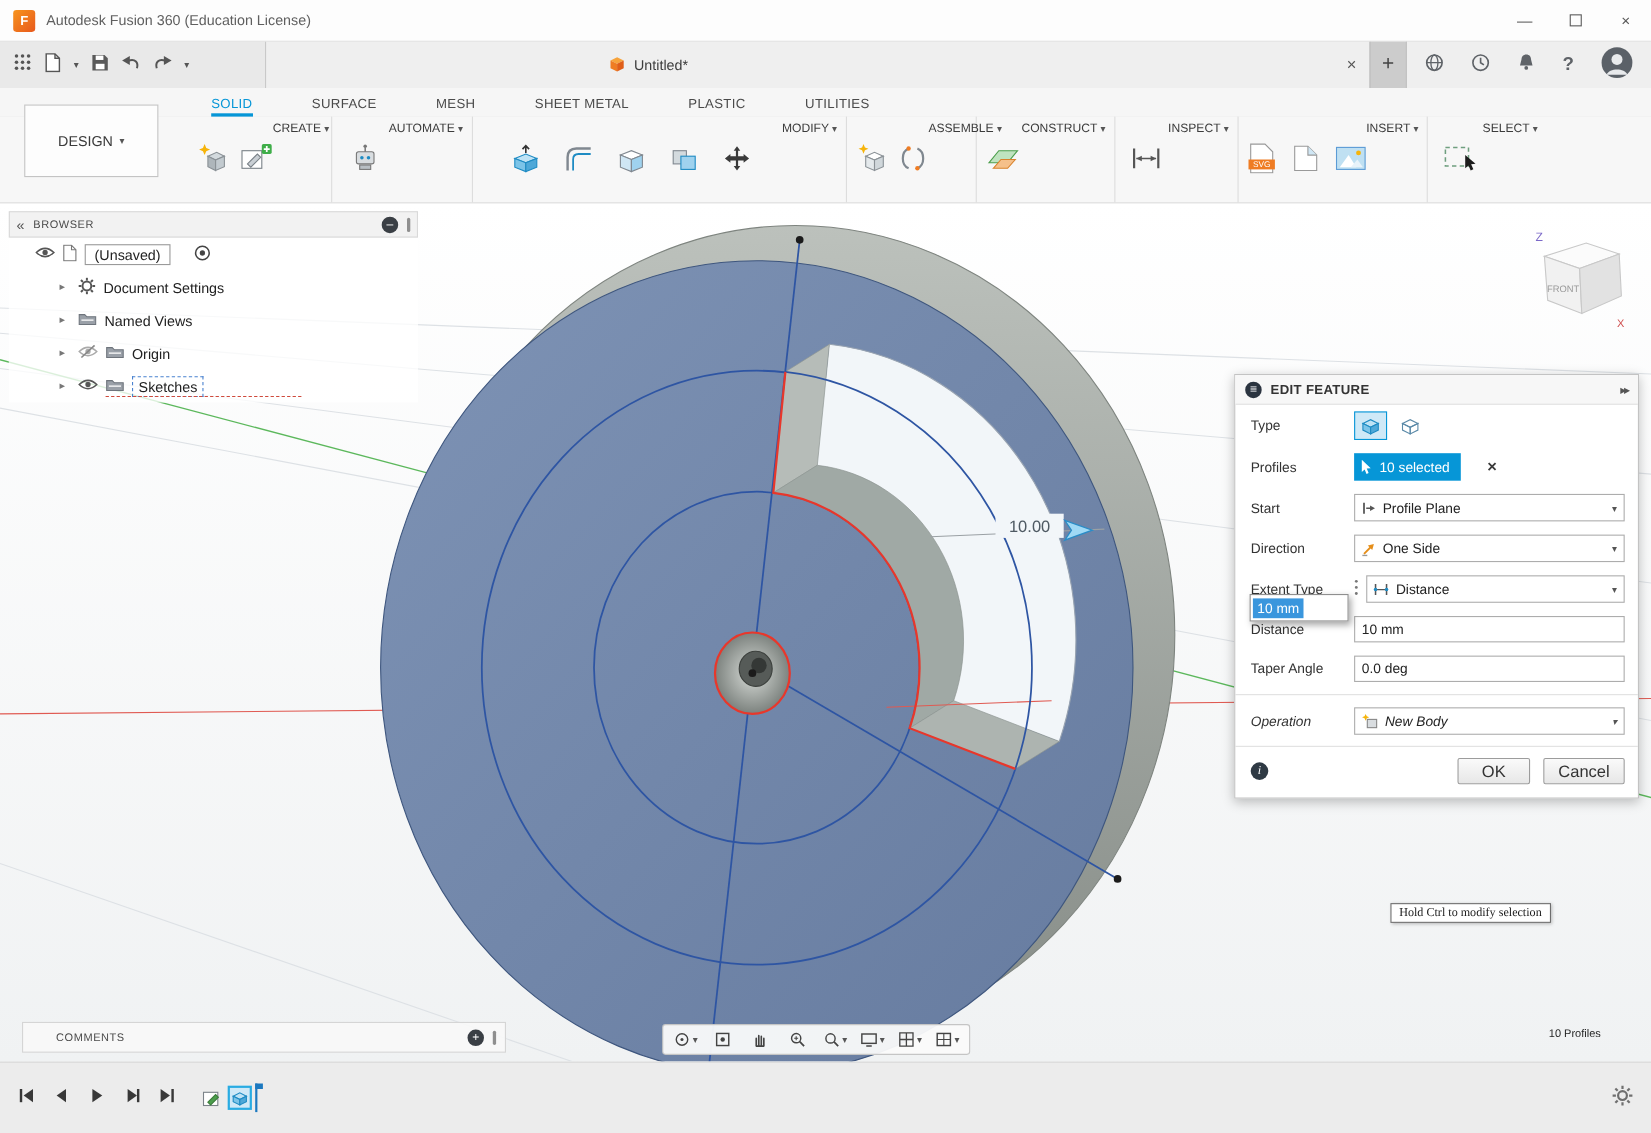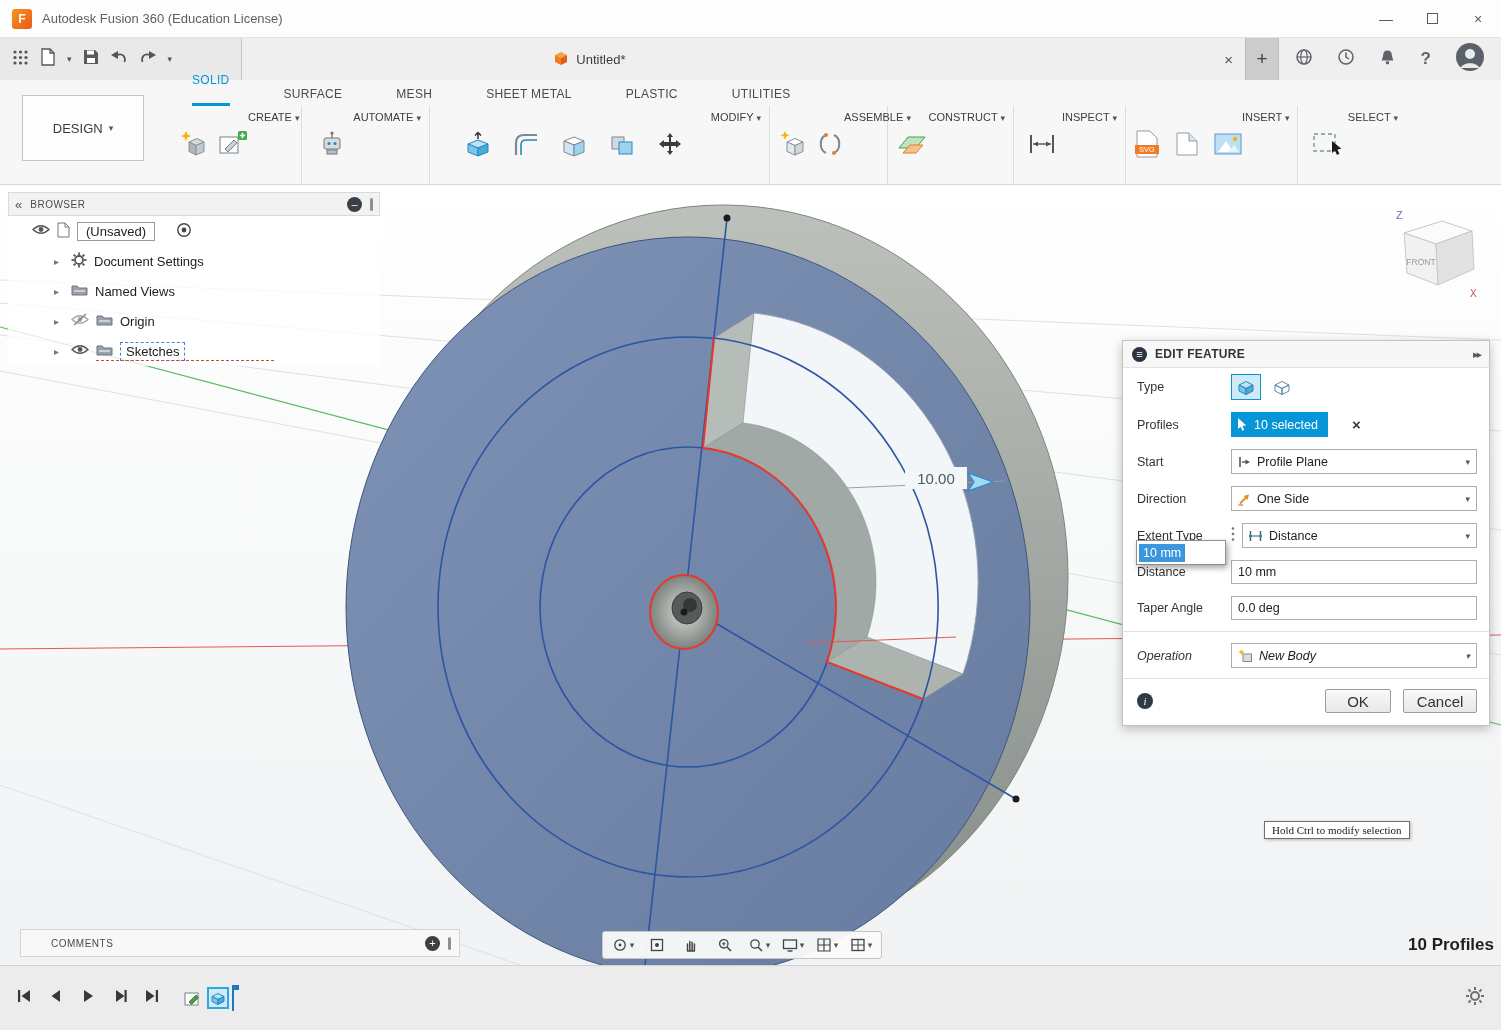--- a/index.html
+++ b/index.html
@@ -30,21 +30,21 @@
   .qb-plus { width:34px; background:#cccccc; border-left:1px solid #bdbdbd; border-right:1px solid #bdbdbd;
              display:flex; align-items:center; justify-content:center; font-size:19px; color:#444; }
   .qb-icons { width:222px; display:flex; align-items:center; justify-content:space-between;
               padding:0 16px; background:#efefef; }
   .qmark { font-size:17px; font-weight:bold; color:#5f6368; }
 
   
   .tabstrip { height:26px; background:#f6f6f6; display:flex; gap:54px; padding-left:192px;
               align-items:flex-end; }
   .rtab { font-size:12px; color:#4a4a4a; padding-bottom:5px; letter-spacing:.3px; }
-  .rtab.active { color:#0696d7; border-bottom:3px solid #0696d7; padding-bottom:16px; }
+  .rtab.active { color:#0696d7; border-bottom:3px solid #0696d7; padding-bottom:2px; }
 
   
   .ribbon { height:79px; background:#f7f7f7; border-bottom:1px solid #d7d7d7;
             display:flex; padding-left:170px; }
   .rgroup { display:flex; flex-direction:row; border-right:1px solid #ddd; padding:5px 8px 3px; }
   .ricons { flex:1; display:flex; align-items:center; justify-content:center; gap:10px; }
   .rlabel { font-size:11px; color:#3c3c3c; text-align:center; padding-bottom:3px; white-space:nowrap; }
   .design-box { position:absolute; left:22px; top:95px; width:122px; height:66px;
                 background:#fdfdfd; border:1px solid #c4c4c4; display:flex;
                 align-items:center; justify-content:center; gap:6px; font-size:13px; color:#3a3a3a; }
@@ -79,22 +79,22 @@
   
   .navbar { position:absolute; left:602px; top:746px; height:28px;
             background:rgba(250,250,250,.95); border:1px solid #c5c5c5; border-radius:3px;
             display:flex; align-items:center; padding:0 3px; }
   .nav-item { width:34px; height:26px; display:flex; align-items:center; justify-content:center; gap:2px; }
 
   
   .viewcube { position:absolute; left:1390px; top:22px; }
 
   
-  .profiles-status { position:absolute; left:1408px; top:750px; font-size:17px;
-                     font-weight:bold; color:#1f1f1f; }
+  .profiles-status { position:absolute; left:1408px; top:750px; font-size:10px;
+                     font-weight:normal; color:#1f1f1f; }
 
   
   .tooltip { position:absolute; left:1264px; top:636px; background:#fff;
              border:1px solid #6e6e6e; padding:2px 7px; font-size:11px; color:#1a1a1a;
              font-family:"Liberation Serif", serif; box-shadow:1px 1px 3px rgba(0,0,0,.25); }
 
   
   .dialog { position:absolute; left:1122px; top:155px; width:368px; background:#fff;
             border:1px solid #c3c3c3; box-shadow:0 3px 10px rgba(0,0,0,.25); font-size:12.5px; }
   .dlg-head { height:27px; background:#f7f7f7; border-bottom:1px solid #e2e2e2;

